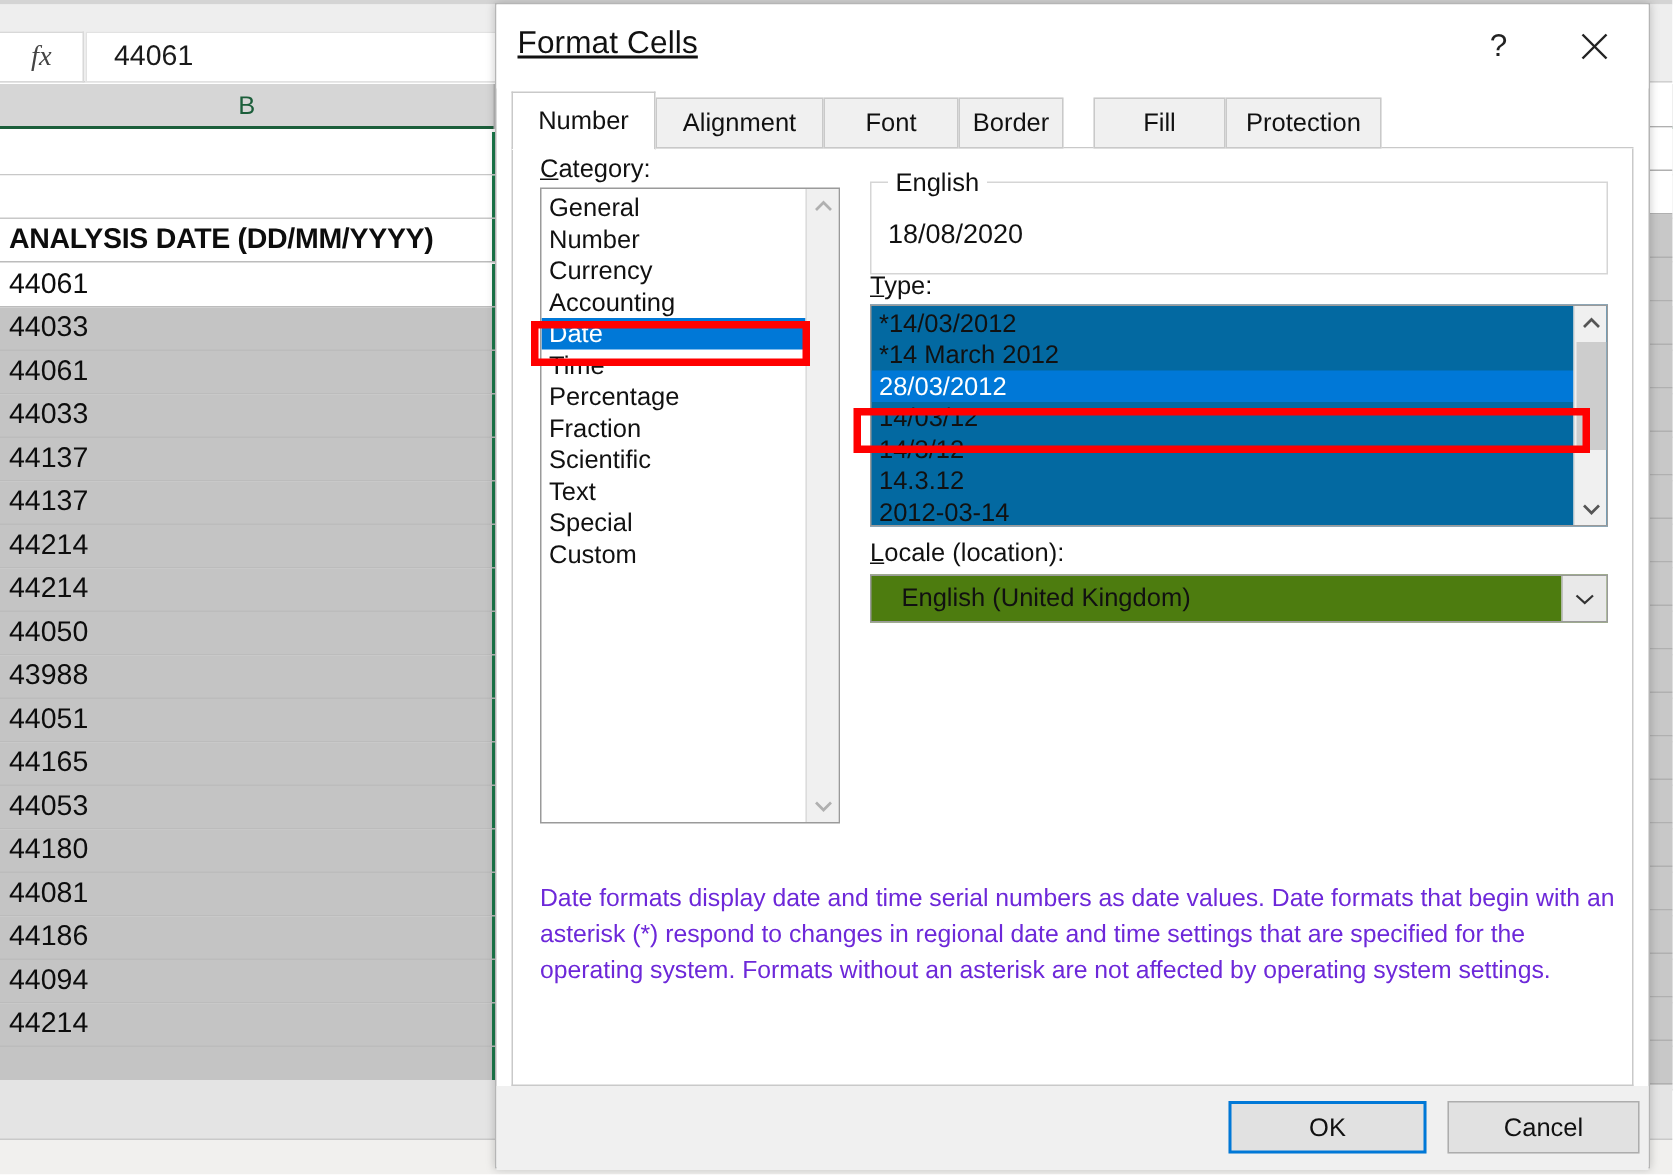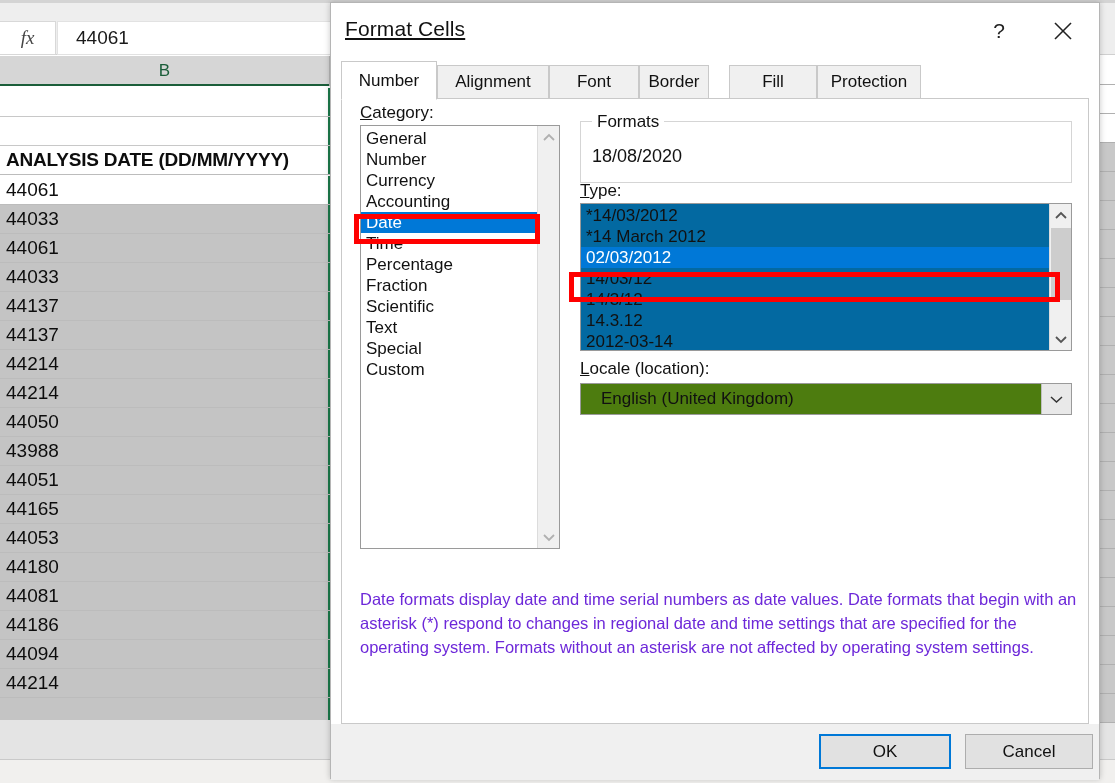--- a/index.html
+++ b/index.html
@@ -437,32 +437,32 @@
           </div>
           <div class="sb-arrow down">
             <svg width="12" height="9" viewBox="0 0 12 9">
                 <polyline points="1,2 6,7 11,2" fill="none" stroke="#b0b0b0" stroke-width="1.8"></polyline>
               </svg>
           </div>
         </div>
       </div>
 
       <div class="sample-group"></div>
-      <div class="sample-legend">Formats</div>
+      <div class="sample-legend">English</div>
       <div class="sample-value">18/08/2020</div>
 
       <div class="field-label" style="left:238px; top:82px;">
         <u>T</u><span>ype:</span>
       </div>
 
       <div class="type-box">
         <div class="type-list">
           <div class="type-item">*14/03/2012</div>
           <div class="type-item">*14 March 2012</div>
-          <div class="type-item selected">02/03/2012</div>
+          <div class="type-item selected">28/03/2012</div>
           <div class="type-item">14/03/12</div>
           <div class="type-item">14/3/12</div>
           <div class="type-item">14.3.12</div>
           <div class="type-item">2012-03-14</div>
         </div>
         <div class="type-scroll">
           <div class="sb-arrow up">
             <svg width="12" height="9" viewBox="0 0 12 9">
                 <polyline points="1,7 6,2 11,7" fill="none" stroke="#555" stroke-width="1.8"></polyline>
               </svg>

